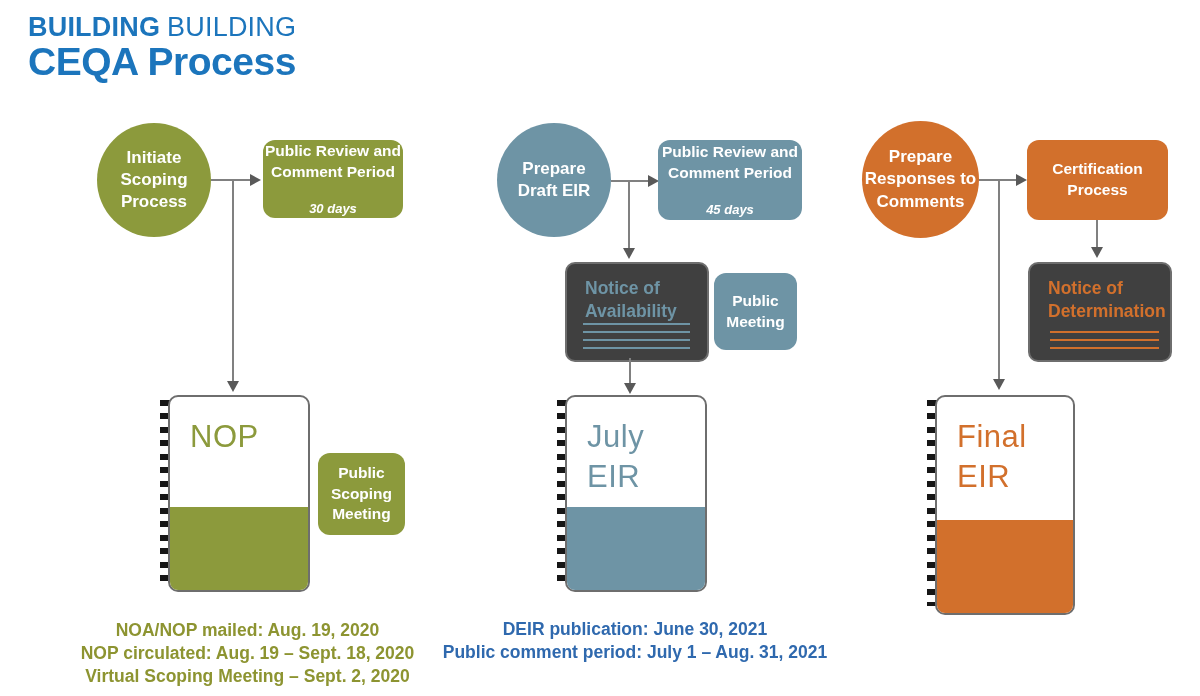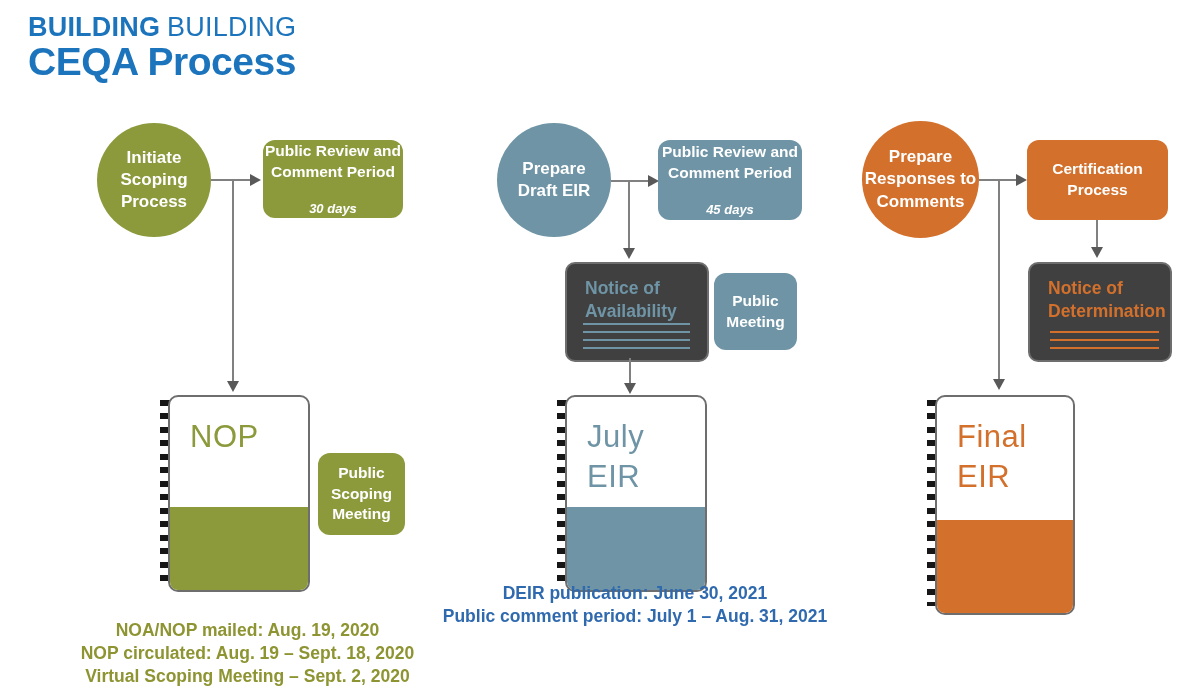--- a/index.html
+++ b/index.html
@@ -135,21 +135,21 @@
 
   <div class="book" style="left:557px;top:395px;width:150px;height:197px;">
     <div class="teeth"></div>
     <div class="book-body">
       <div class="book-fill teal-bg"></div>
       <div class="book-label teal-fg">July
 EIR</div>
     </div>
   </div>
 
-  <div class="dates" style="left:425px;top:582px;width:420px;color:var(--blue_text);">
+  <div class="dates" style="left:425px;top:618px;width:420px;color:var(--blue_text);">
     <div>DEIR publication: June 30, 2021</div>
     <div>Public comment period: July 1 – Aug. 31, 2021</div>
   </div>
 
   <div class="circle orange-bg" style="left:862px;top:121px;width:117px;height:117px;">
     <span class="pre">Prepare
 Responses to
 Comments</span>
   </div>
 

